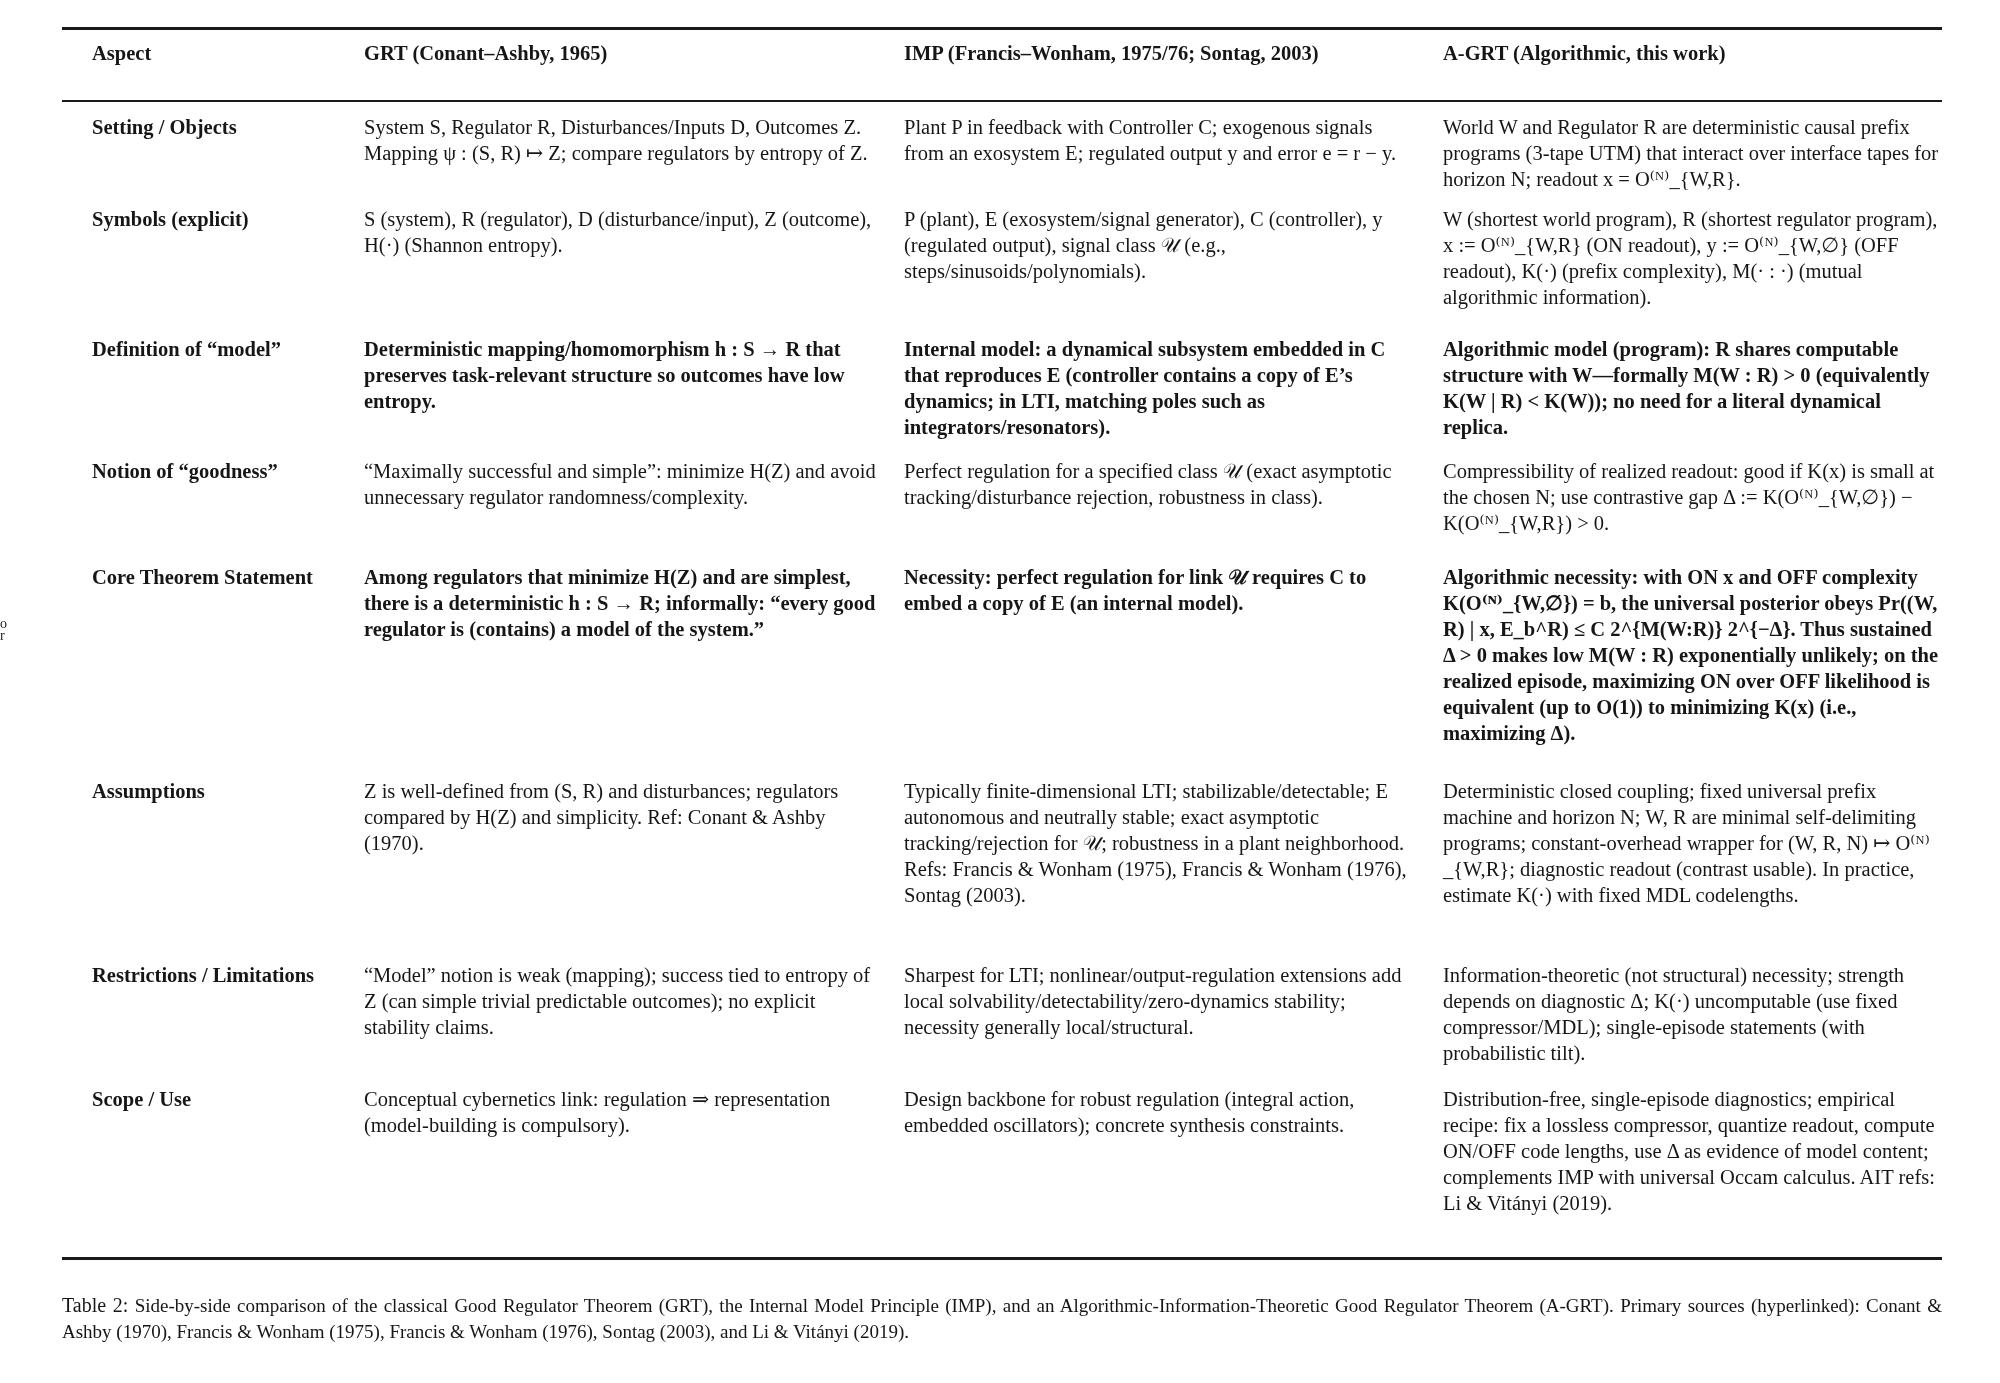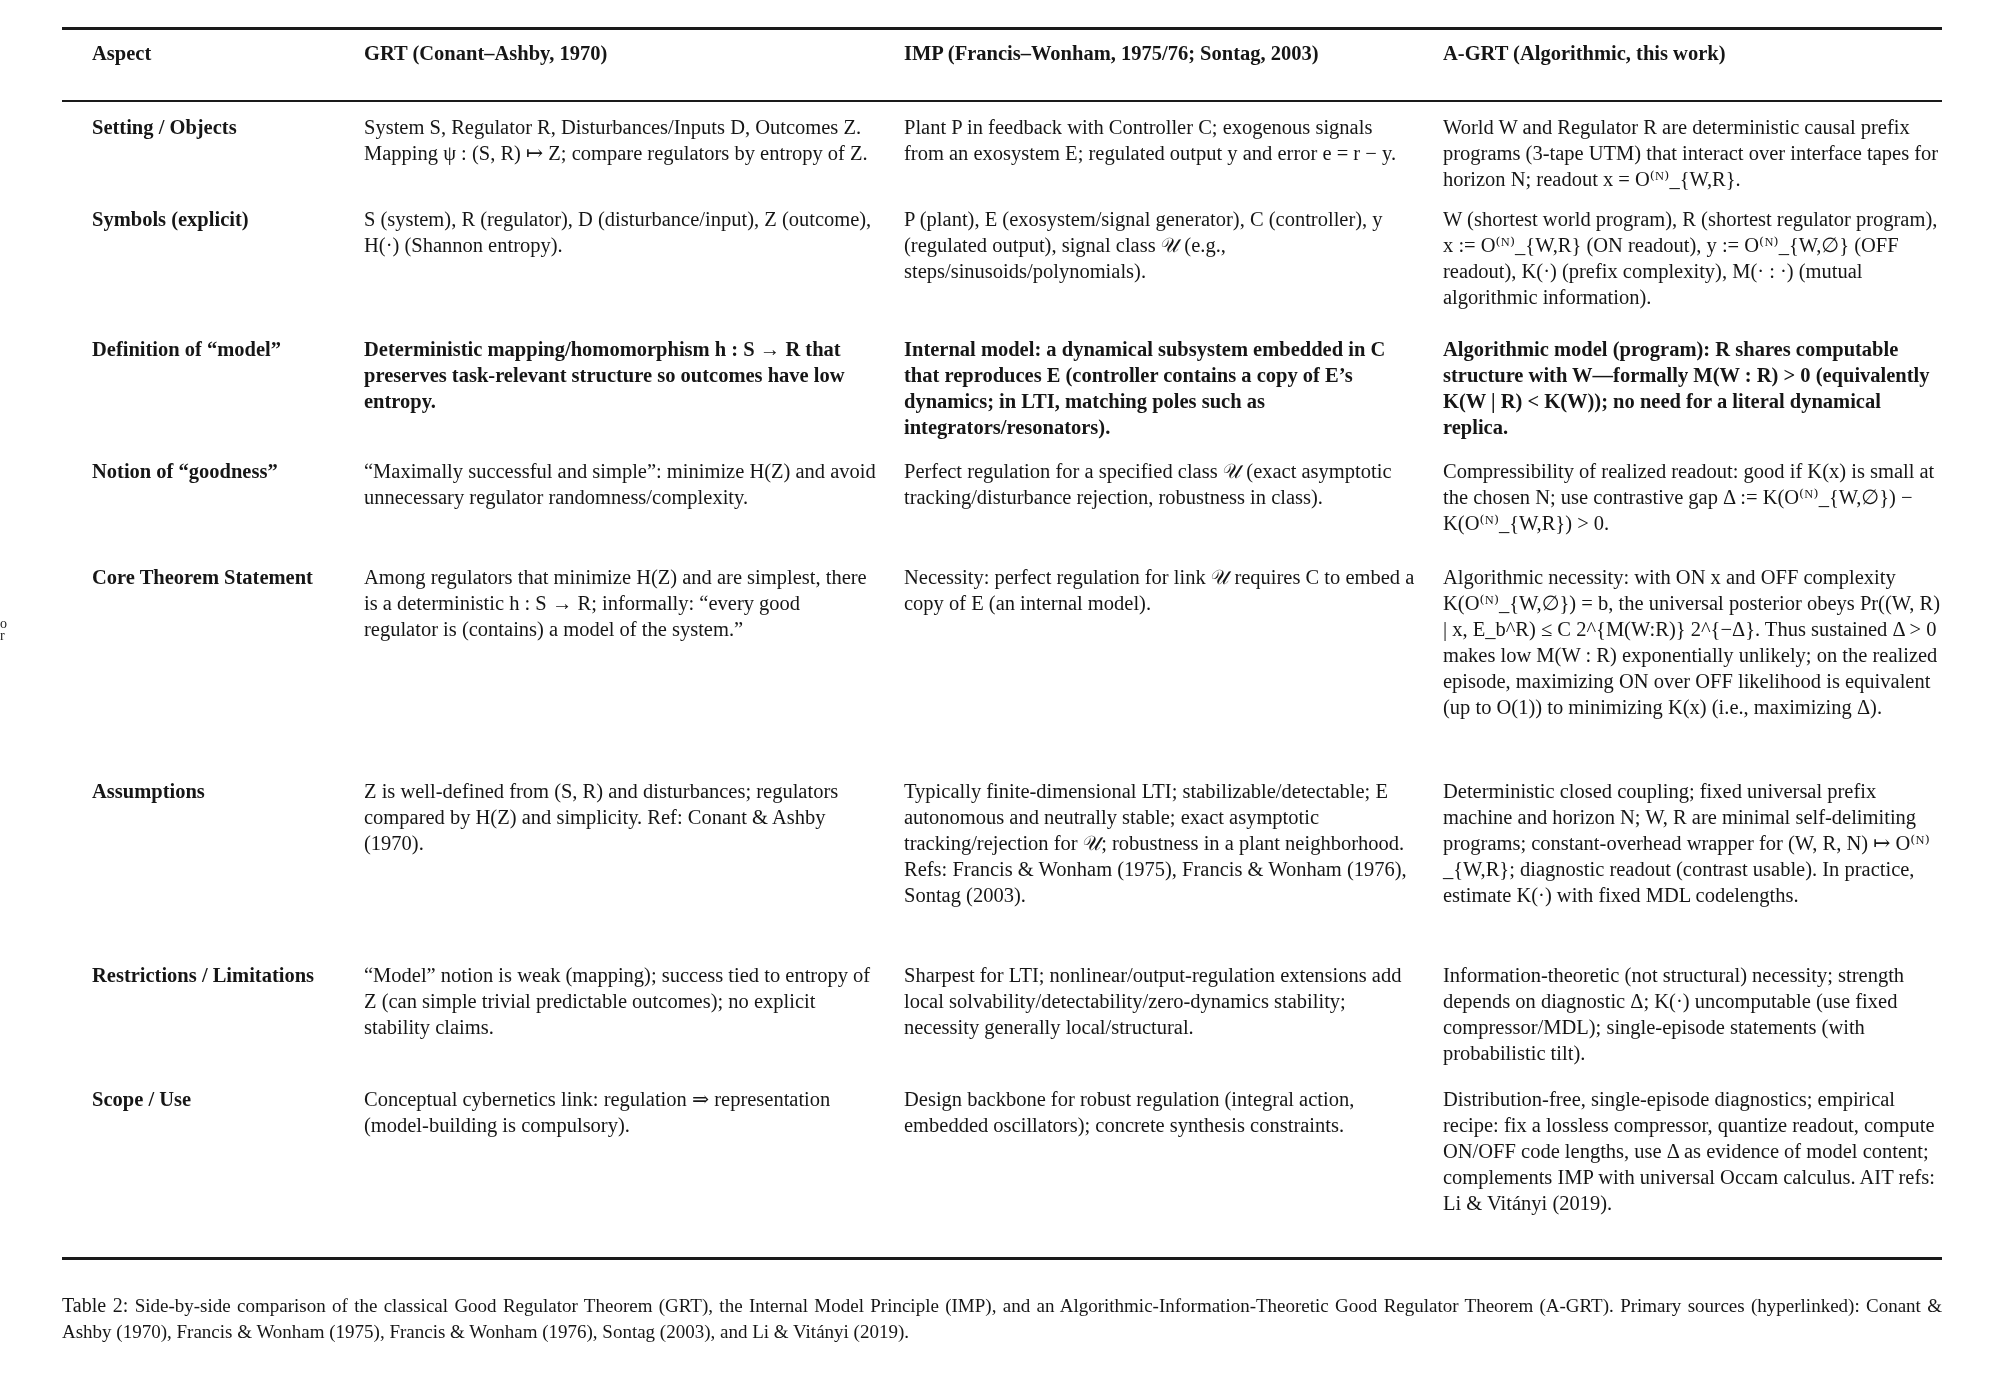--- a/index.html
+++ b/index.html
@@ -29,21 +29,21 @@
     font-weight: bold; padding-top: 10px; height: 62px; padding-bottom: 0;
   }
   table.cmp tbody td { padding-top: 0; }
   table.cmp tbody td.aspect { font-weight: bold; }
   td.j { text-align: justify; }
 
   .r1 td { padding-top: 12px !important; height: 92px; margin-top: 44px; }
   .r2 td { height: 130px; }
   .r3 td { height: 122px; font-weight: bold; }
   .r4 td { height: 106px; }
-  .r5 td { height: 214px; }
+  .r5 td { height: 214px; font-weight: bold; }
   .r6 td { height: 184px; margin-top: 28px; }
   .r7 td { height: 124px; }
   .r8 td { height: 150px; margin-top: 14px; }
 
   .caption {
     position: absolute; left: 62px; top: 1292px; width: 1880px;
     font-size: 19px; line-height: 26px; text-align: justify;
   }
   .caption .lab { font-size: 20px; margin-top: 28px; }
   .edge-mark { position: absolute; left: 0; top: 618px; font-size: 14px; line-height: 12px; color: #222; }
@@ -61,21 +61,21 @@
   <table class="cmp">
     <colgroup>
         <col class="c0">
         <col class="c1">
         <col class="c2">
         <col class="c3">
       </colgroup>
     <thead>
       <tr>
         <th>Aspect</th>
-        <th>GRT (Conant–Ashby, 1970)</th>
+        <th>GRT (Conant–Ashby, 1965)</th>
         <th class="j">IMP (Francis–Wonham, 1975/76; Sontag, 2003)</th>
         <th>A-GRT (Algorithmic, this work)</th>
       </tr>
     </thead>
     <tbody>
       <tr class="r1">
         <td class="aspect">Setting / Objects</td>
         <td class="j">System S, Regulator R, Disturbances/Inputs D, Outcomes Z. Mapping ψ : (S, R) ↦ Z; compare regulators by entropy of Z.</td>
         <td class="j">Plant P in feedback with Controller C; exogenous signals from an exosystem E; regulated output y and error e = r − y.</td>
         <td class="j">World W and Regulator R are deterministic causal prefix programs (3-tape UTM) that interact over interface tapes for horizon N; readout x = O⁽ᴺ⁾_{W,R}.</td>

